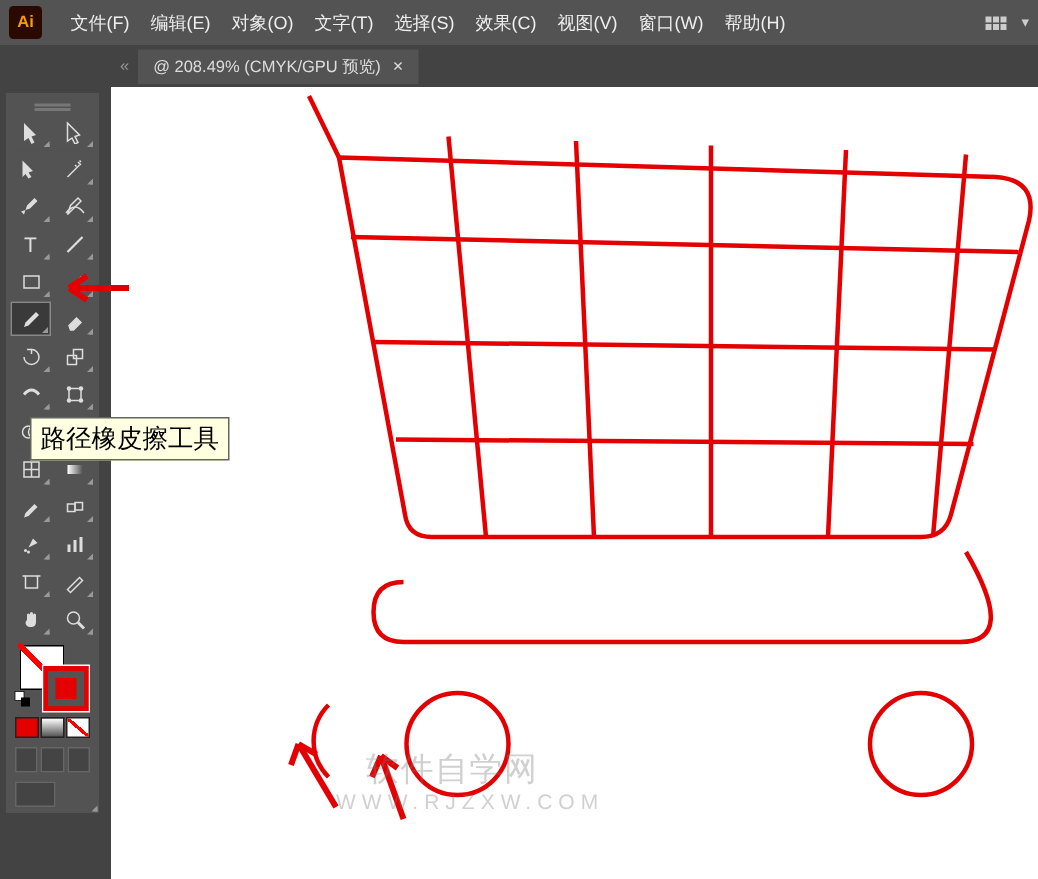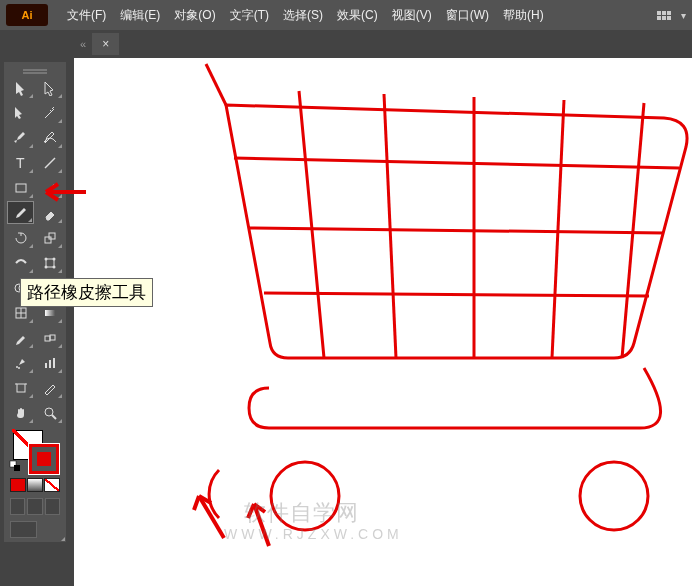--- a/index.html
+++ b/index.html
@@ -1,18 +1,18 @@
 <!DOCTYPE html>
 <html><head>
 <meta charset="utf-8">
 <style>
   *{margin:0;padding:0;box-sizing:border-box;font-family:"Microsoft YaHei",sans-serif}
   body{background:#fff;width:692px;height:586px;overflow:hidden;position:relative}
   .menubar{height:30px;background:#535353;display:flex;align-items:center;padding:0 6px;color:#eee;font-size:12px}
-  .ai-logo{width:42px;height:22px;background:#2a0a00;border-radius:3px;display:flex;align-items:center;justify-content:center;margin-right:12px;color:#ff9a00;font-weight:bold;font-size:11px}
+  .ai-logo{width:22px;height:22px;background:#2a0a00;border-radius:3px;display:flex;align-items:center;justify-content:center;margin-right:12px;color:#ff9a00;font-weight:bold;font-size:11px}
   .menu-item{padding:0 7px;cursor:default}
   .menu-right{margin-left:auto;display:flex;align-items:center;gap:10px}
   .grid-icon{display:grid;grid-template-columns:repeat(3,4px);grid-template-rows:repeat(2,4px);gap:1px}
   .grid-icon span{background:#ccc}
   .tabbar{height:28px;background:#434343;display:flex;align-items:center;padding-left:80px;color:#ddd;font-size:11px}
   .tab{background:#535353;padding:4px 10px;display:flex;align-items:center;gap:8px}
   .tab-close{font-size:12px;cursor:default}
   .workspace{position:absolute;top:58px;left:0;right:0;bottom:0;background:#434343}
   .toolbar{position:absolute;left:4px;top:4px;width:62px;background:#535353;padding:4px 3px}
   .tool-drag{height:8px;display:flex;justify-content:center;align-items:center;margin-bottom:2px}
@@ -59,20 +59,21 @@
         <span></span>
         <span></span>
       </div>
     <span class="chevron">▾</span>
   </div>
 </div>
 
 <div class="tabbar">
   <span style="margin-right:6px;color:#999">«</span>
   <div class="tab">
+    <span>@ 208.49% (CMYK/GPU 预览)</span>
     <span class="tab-close">×</span>
   </div>
 </div>
 
 <div class="workspace">
 
   <div class="toolbar">
     <div class="tool-drag"></div>
 
     <div class="tool-row">

